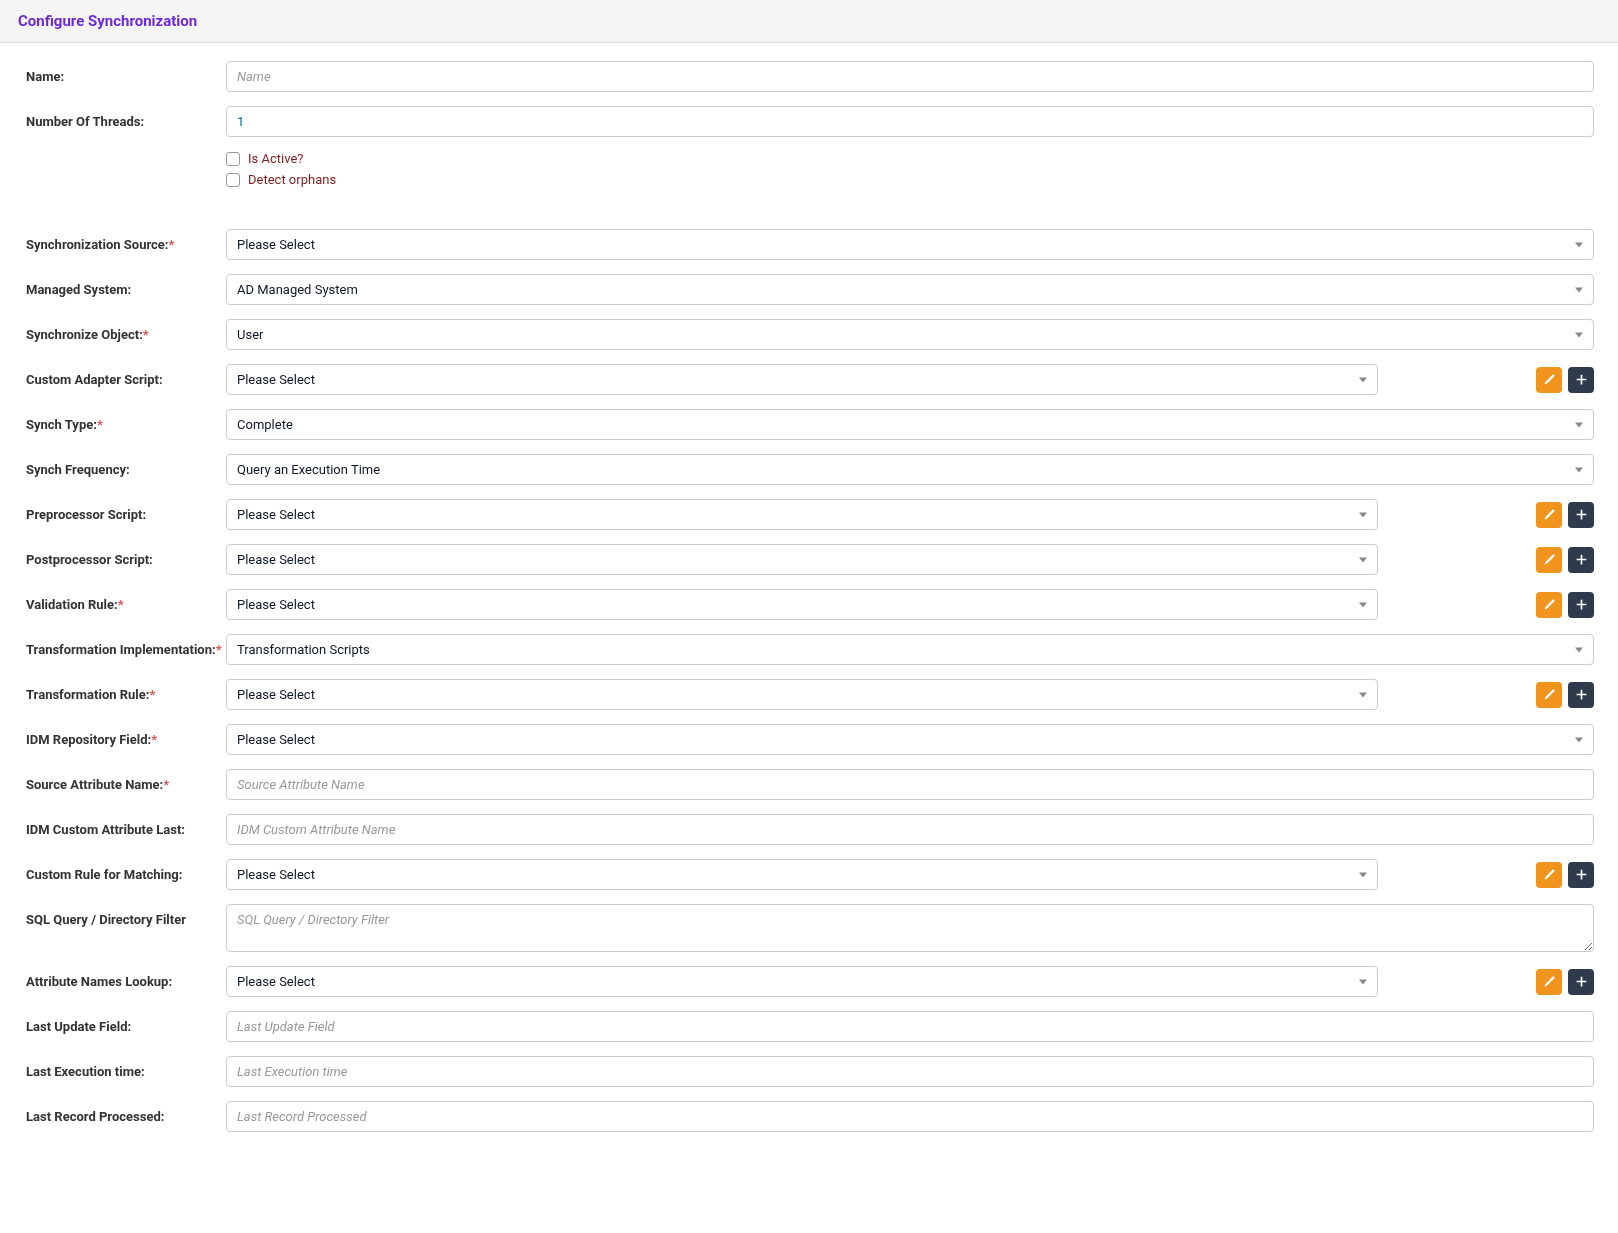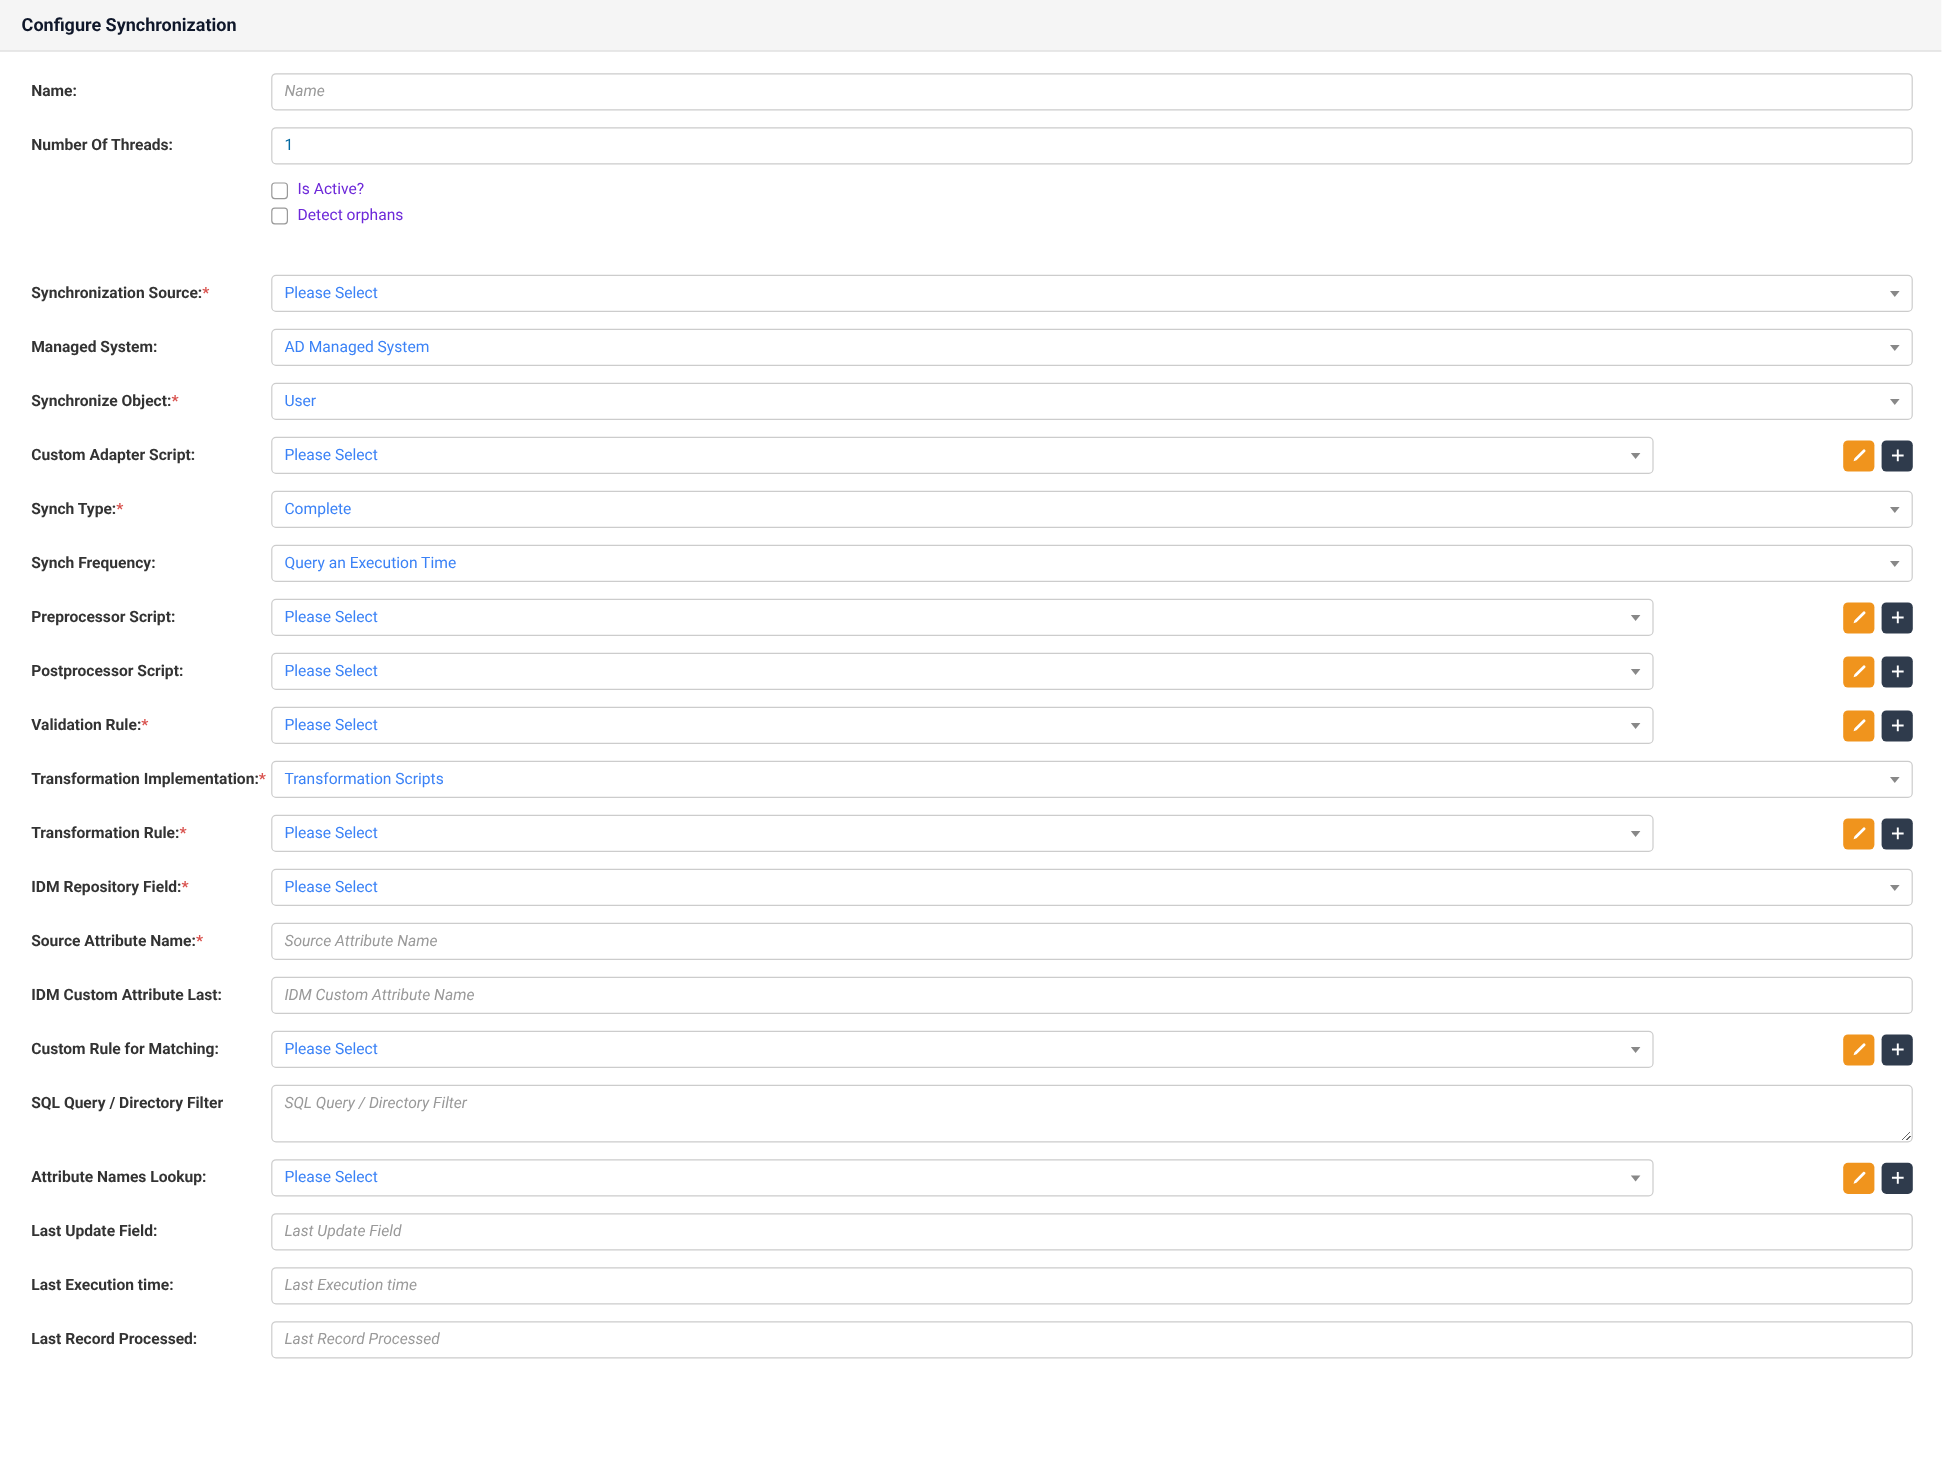--- a/index.html
+++ b/index.html
@@ -1,32 +1,32 @@
 <!DOCTYPE html>
 <html><head>
 <meta charset="utf-8">
 <style>
 * { box-sizing: border-box; margin: 0; padding: 0; }
 body { font-family: -apple-system, BlinkMacSystemFont, "Segoe UI", Roboto, "Helvetica Neue", Arial, sans-serif; background: #fff; color: #333; font-size: 13px; }
 .header { background: #f5f5f5; border-bottom: 1px solid #ddd; padding: 12px 18px; }
-.header h1 { font-size: 15px; font-weight: 700; color: #0f172a; }
+.header h1 { font-size: 15px; font-weight: 700; color: #6d28d9; }
 .form-container { padding: 18px 24px 18px 26px; }
 .form-row { display: flex; align-items: flex-start; margin-bottom: 14px; }
 .form-label { width: 200px; flex: 0 0 200px; padding-top: 8px; font-size: 13px; font-weight: 700; color: #333; }
 .form-label .req { color: #d9534f; font-weight: 700; }
 .form-control-wrapper { flex: 1; display: flex; align-items: center; gap: 8px; }
 .form-control { flex: 1; }
 input.form-input, textarea.form-textarea { width: 100%; border: 1px solid #ccc; border-radius: 4px; padding: 7px 10px; font-size: 13px; color: #0369a1; font-family: inherit; }
 input.form-input::placeholder, textarea.form-textarea::placeholder { color: #999; font-style: italic; }
 textarea.form-textarea { min-height: 48px; resize: vertical; }
-.select-box { width: 100%; border: 1px solid #ccc; border-radius: 4px; padding: 7px 28px 7px 10px; font-size: 13px; color: #3b82f6; background: #fff; position: relative; cursor: pointer; }
+.select-box { width: 100%; border: 1px solid #ccc; border-radius: 4px; padding: 7px 28px 7px 10px; font-size: 13px; color: #0f172a; background: #fff; position: relative; cursor: pointer; }
 .select-caret { position: absolute; right: 10px; top: 50%; transform: translateY(-50%); width: 0; height: 0; border-left: 4px solid transparent; border-right: 4px solid transparent; border-top: 5px solid #888; }
 .checkbox-row { display: flex; align-items: center; margin-bottom: 6px; }
 .checkbox-row input[type=checkbox] { width: 14px; height: 14px; margin-right: 8px; border: 1px solid #999; border-radius: 3px; appearance: none; background: #fff; cursor: pointer; }
-.checkbox-row label { font-size: 13px; color: #6d28d9; cursor: pointer; }
+.checkbox-row label { font-size: 13px; color: #7f1d1d; cursor: pointer; }
 .icon-btn { width: 26px; height: 26px; border-radius: 4px; display: inline-flex; align-items: center; justify-content: center; cursor: pointer; border: none; }
 .icon-btn.edit { background: #f0941d; }
 .icon-btn.add { background: #2f3b4c; }
 .icon-btn svg { width: 13px; height: 13px; fill: #fff; }
 .action-buttons { display: flex; gap: 6px; margin-left: 150px; }
 .select-narrow { max-width: calc(100% - 206px); }
 </style>
 </head>
 <body>
 

